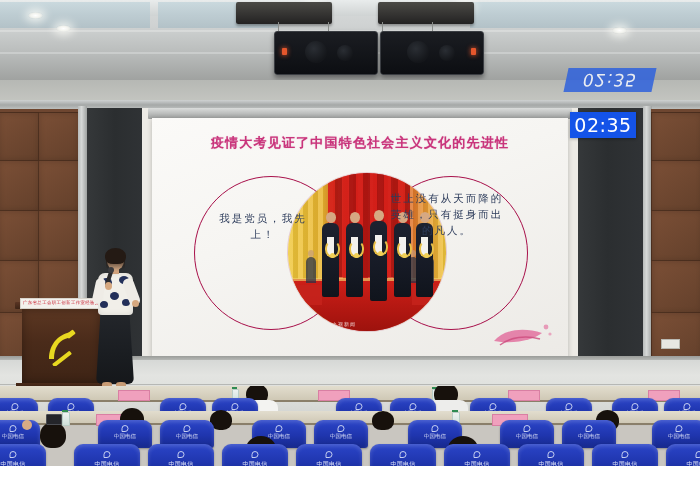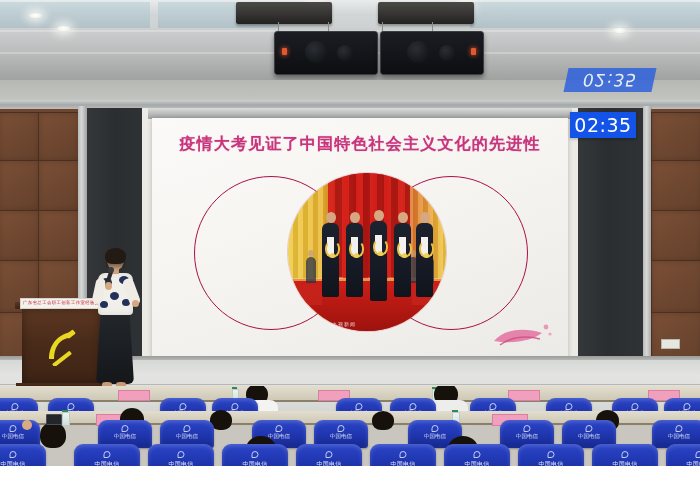--- a/index.html
+++ b/index.html
@@ -45,21 +45,21 @@
   .wall-sign{position:absolute;background:#e7e7e2;border:1px solid #b9b9b2;}
 
   
   #screen{position:absolute;left:152px;top:118px;width:416px;height:243px;
     background:linear-gradient(160deg,#fbfaf8 0%,#f6f5f2 40%,#eceae6 100%);
     box-shadow:0 1px 5px rgba(0,0,0,.22);overflow:hidden;}
   .screen-top-bar{position:absolute;left:148px;top:108px;width:424px;height:11px;
     background:linear-gradient(180deg,#dadcdb,#9d9f9e);border-radius:1px;}
   #slide-title{position:absolute;left:0;top:16px;width:416px;text-align:center;
     font-family:"DejaVu Sans","Liberation Sans",sans-serif;
-    font-size:16px;font-weight:700;color:#c9357c;letter-spacing:1.2px;
+    font-size:13px;font-weight:700;color:#c9357c;letter-spacing:1.2px;
     text-shadow:0 0 1px rgba(201,53,124,.5);}
   .circle{position:absolute;border-radius:50%;border:1.3px solid #a8104a;}
   #circle-left{left:42px;top:58px;width:152px;height:152px;}
   #circle-right{left:222px;top:58px;width:152px;height:152px;}
   .circ-text{position:absolute;color:#2e3d5c;font-size:10.5px;line-height:16px;
     font-family:"DejaVu Sans","Liberation Sans",sans-serif;text-align:center;letter-spacing:2px;}
   #text-left{left:55px;top:92px;width:112px;}
   #text-right{left:236px;top:72px;width:118px;}
 
   
@@ -297,20 +297,22 @@
         <div class="sp-person" style="left:128px;">
           <div class="sp-head"></div>
           <div class="sp-shirt"></div>
           <div class="sp-medal"></div>
         </div>
 
         <div class="sp-wm-dot"></div>
         <div class="sp-wm">央视新闻</div>
       </div>
 
+      <div class="circ-text" id="text-left">我是党员，我先上！</div>
+      <div class="circ-text" id="text-right">世上没有从天而降的英雄，只有挺身而出的凡人。</div>
 
       <svg id="slide-deco" viewBox="0 0 64 30">
         <path d="M4 22 C14 10, 34 8, 52 14 C44 20, 26 26, 4 22 Z" fill="#e0538d" opacity=".75"></path>
         <path d="M10 26 C20 18, 36 16, 50 20" stroke="#c93a72" stroke-width="1.6" fill="none" opacity=".8"></path>
         <circle cx="56" cy="8" r="2.4" fill="#e46c9d" opacity=".7"></circle>
         <circle cx="60" cy="15" r="1.6" fill="#e46c9d" opacity=".6"></circle>
       </svg>
     </div>
 
     <div id="timer-reflection">

